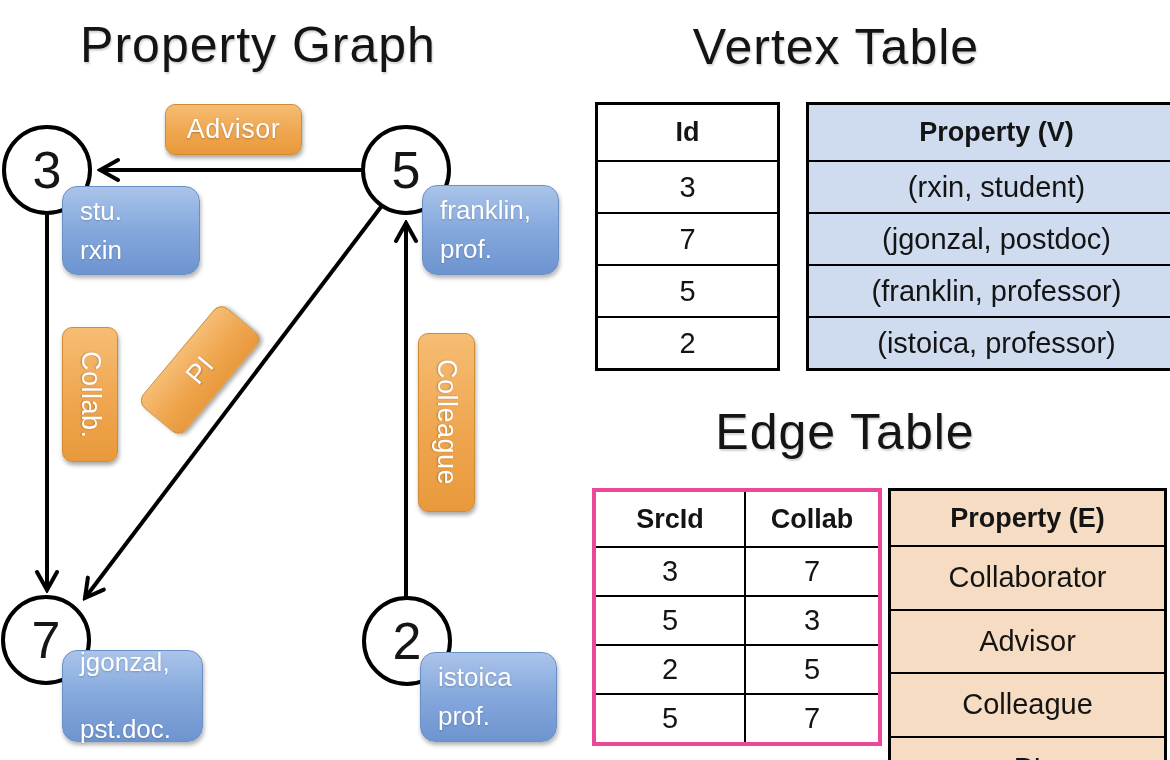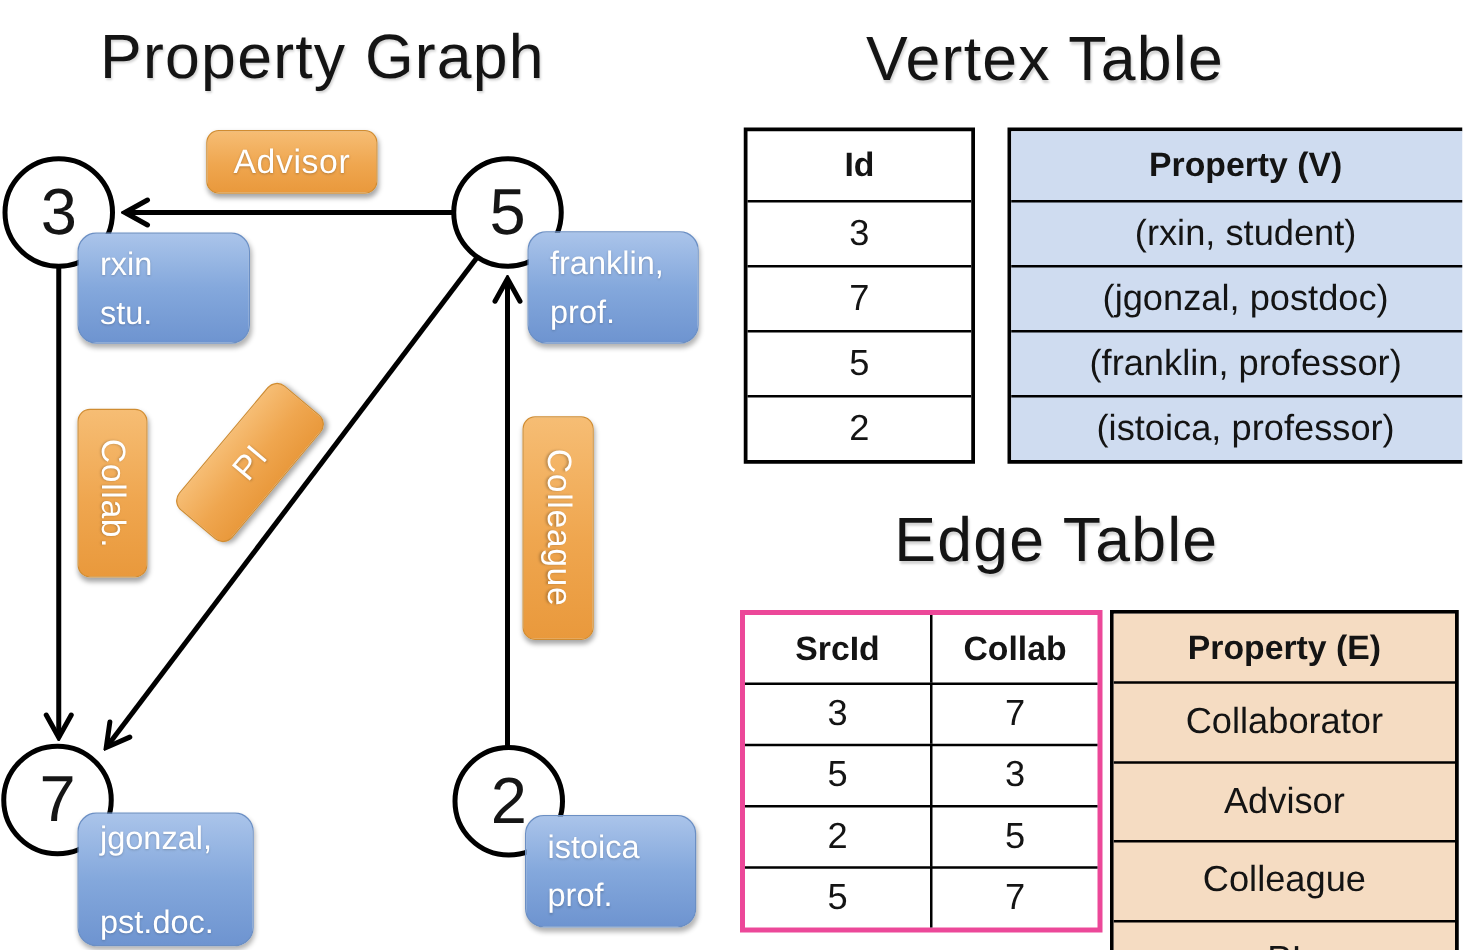--- a/index.html
+++ b/index.html
@@ -109,28 +109,28 @@
     <span>Collab.</span>
   </div>
   <div class="ebox" style="left:135px;top:342px;width:130px;height:56px;transform:rotate(-50deg);">
     <span>PI</span>
   </div>
   <div class="ebox vtext" style="left:418px;top:333px;width:57px;height:179px;">
     <span>Colleague</span>
   </div>
 
   <div class="nbox" style="left:62px;top:186px;width:138px;height:89px;">
+    <span>stu.</span>
     <span>rxin</span>
-    <span>stu.</span>
   </div>
   <div class="nbox" style="left:422px;top:185px;width:137px;height:90px;">
     <span>franklin,</span>
     <span>prof.</span>
   </div>
-  <div class="nbox" style="left:62px;top:650px;width:141px;height:107px;gap:28px;">
+  <div class="nbox" style="left:62px;top:650px;width:141px;height:92px;gap:28px;">
     <span>jgonzal,</span>
     <span>pst.doc.</span>
   </div>
   <div class="nbox" style="left:420px;top:652px;width:137px;height:90px;">
     <span>istoica</span>
     <span>prof.</span>
   </div>
 
   <div class="big-title" style="left:836px;top:18px;">Vertex Table</div>
 

